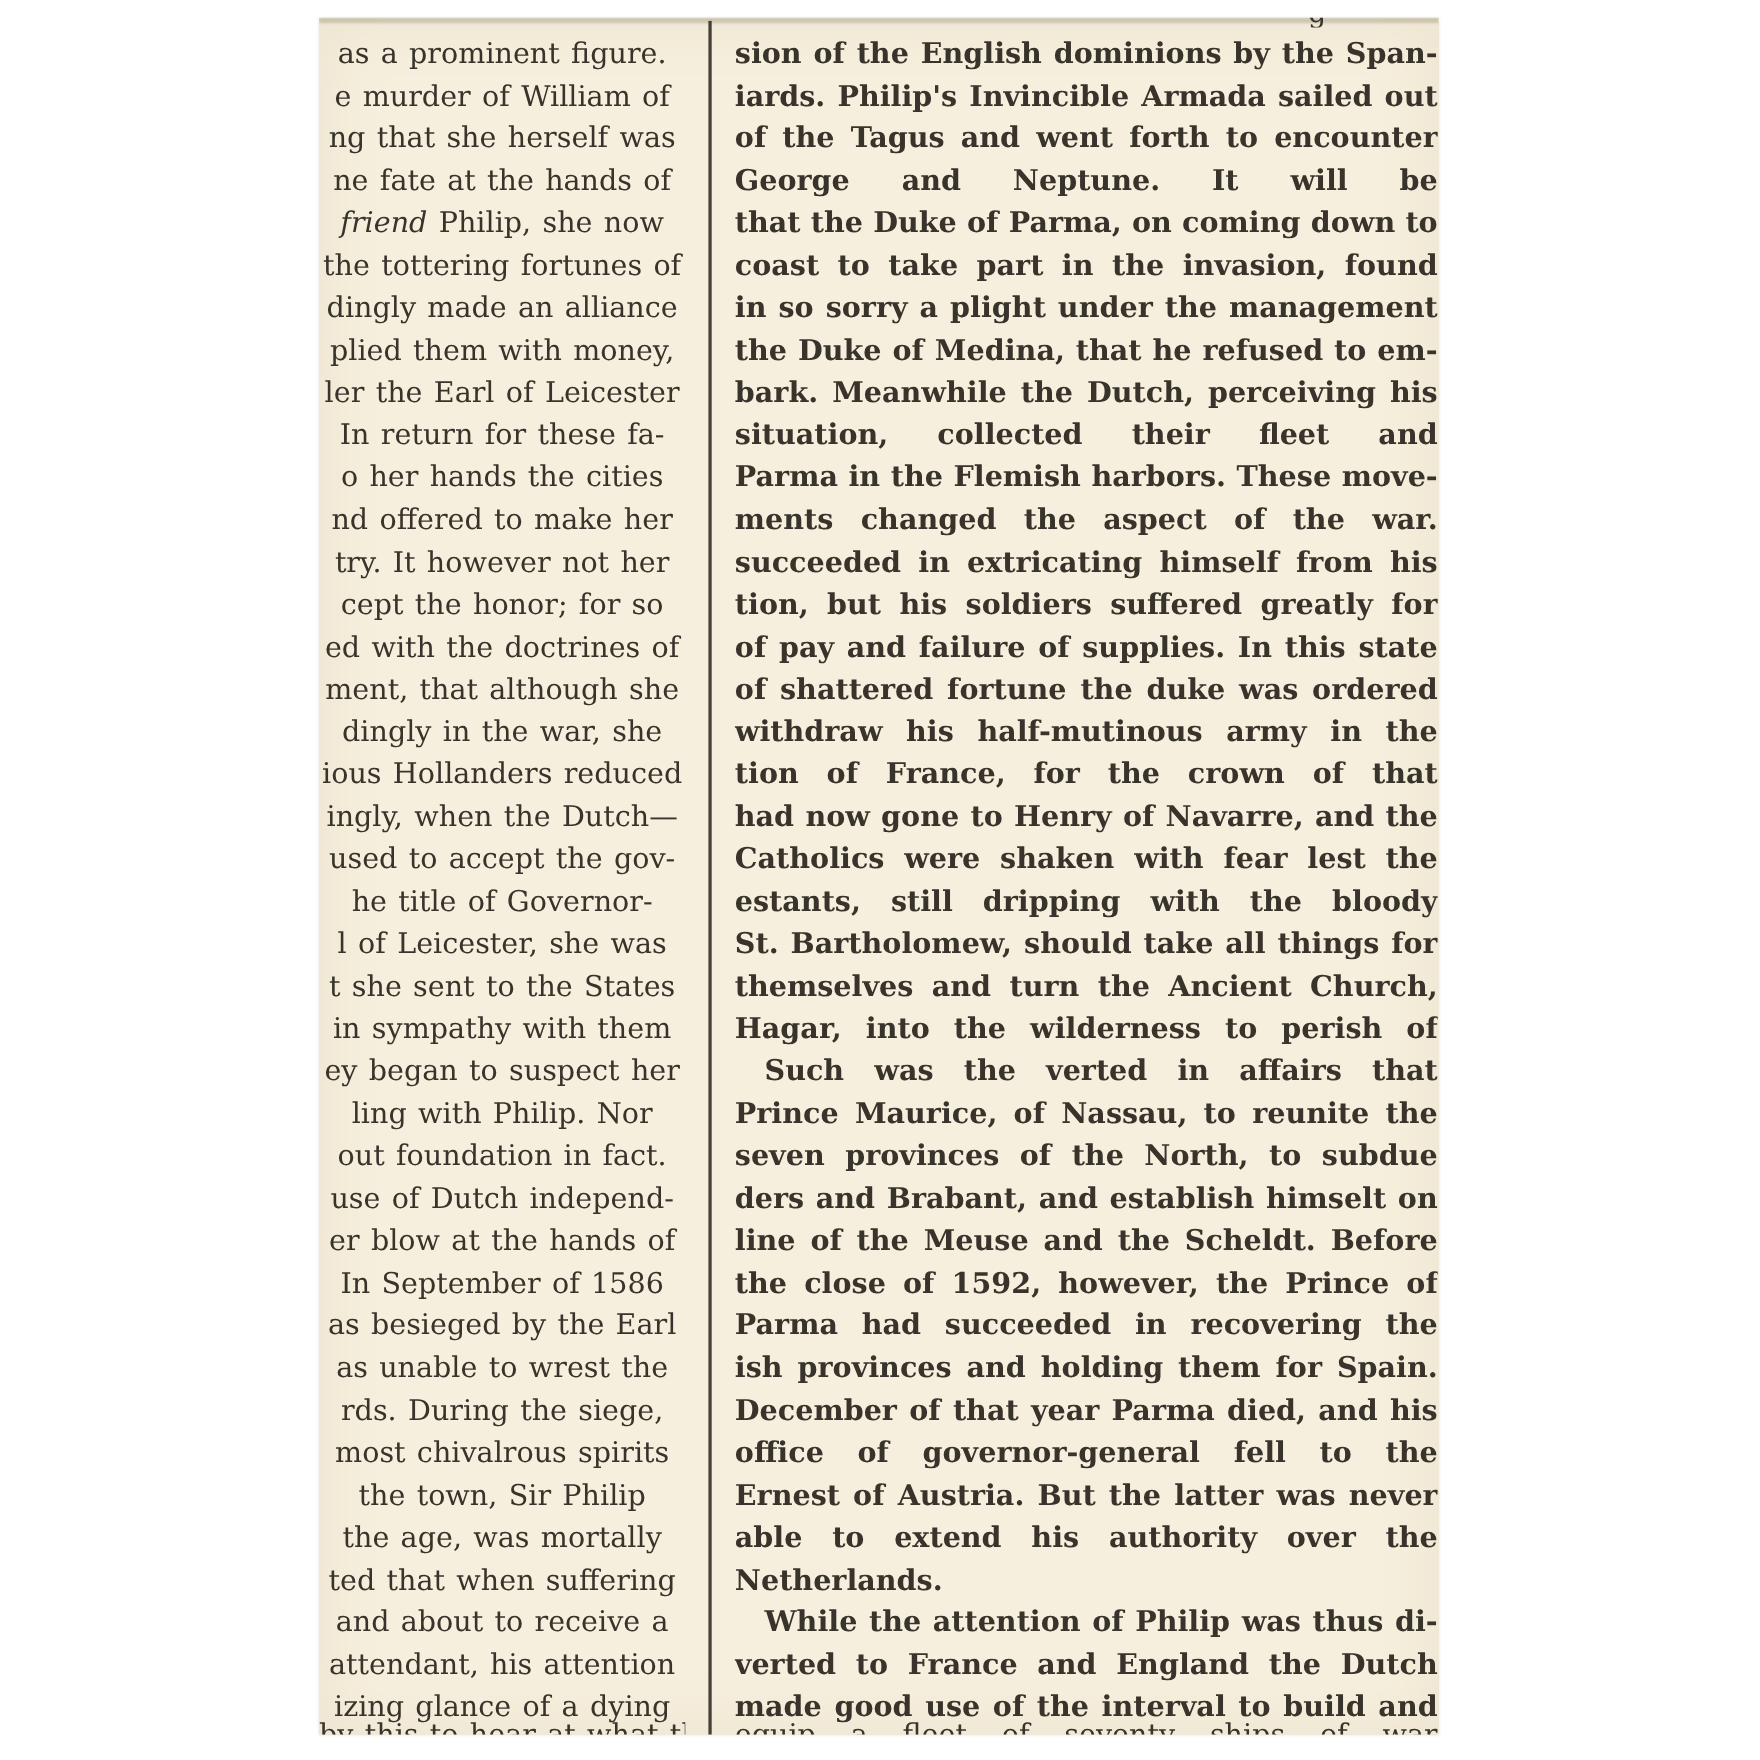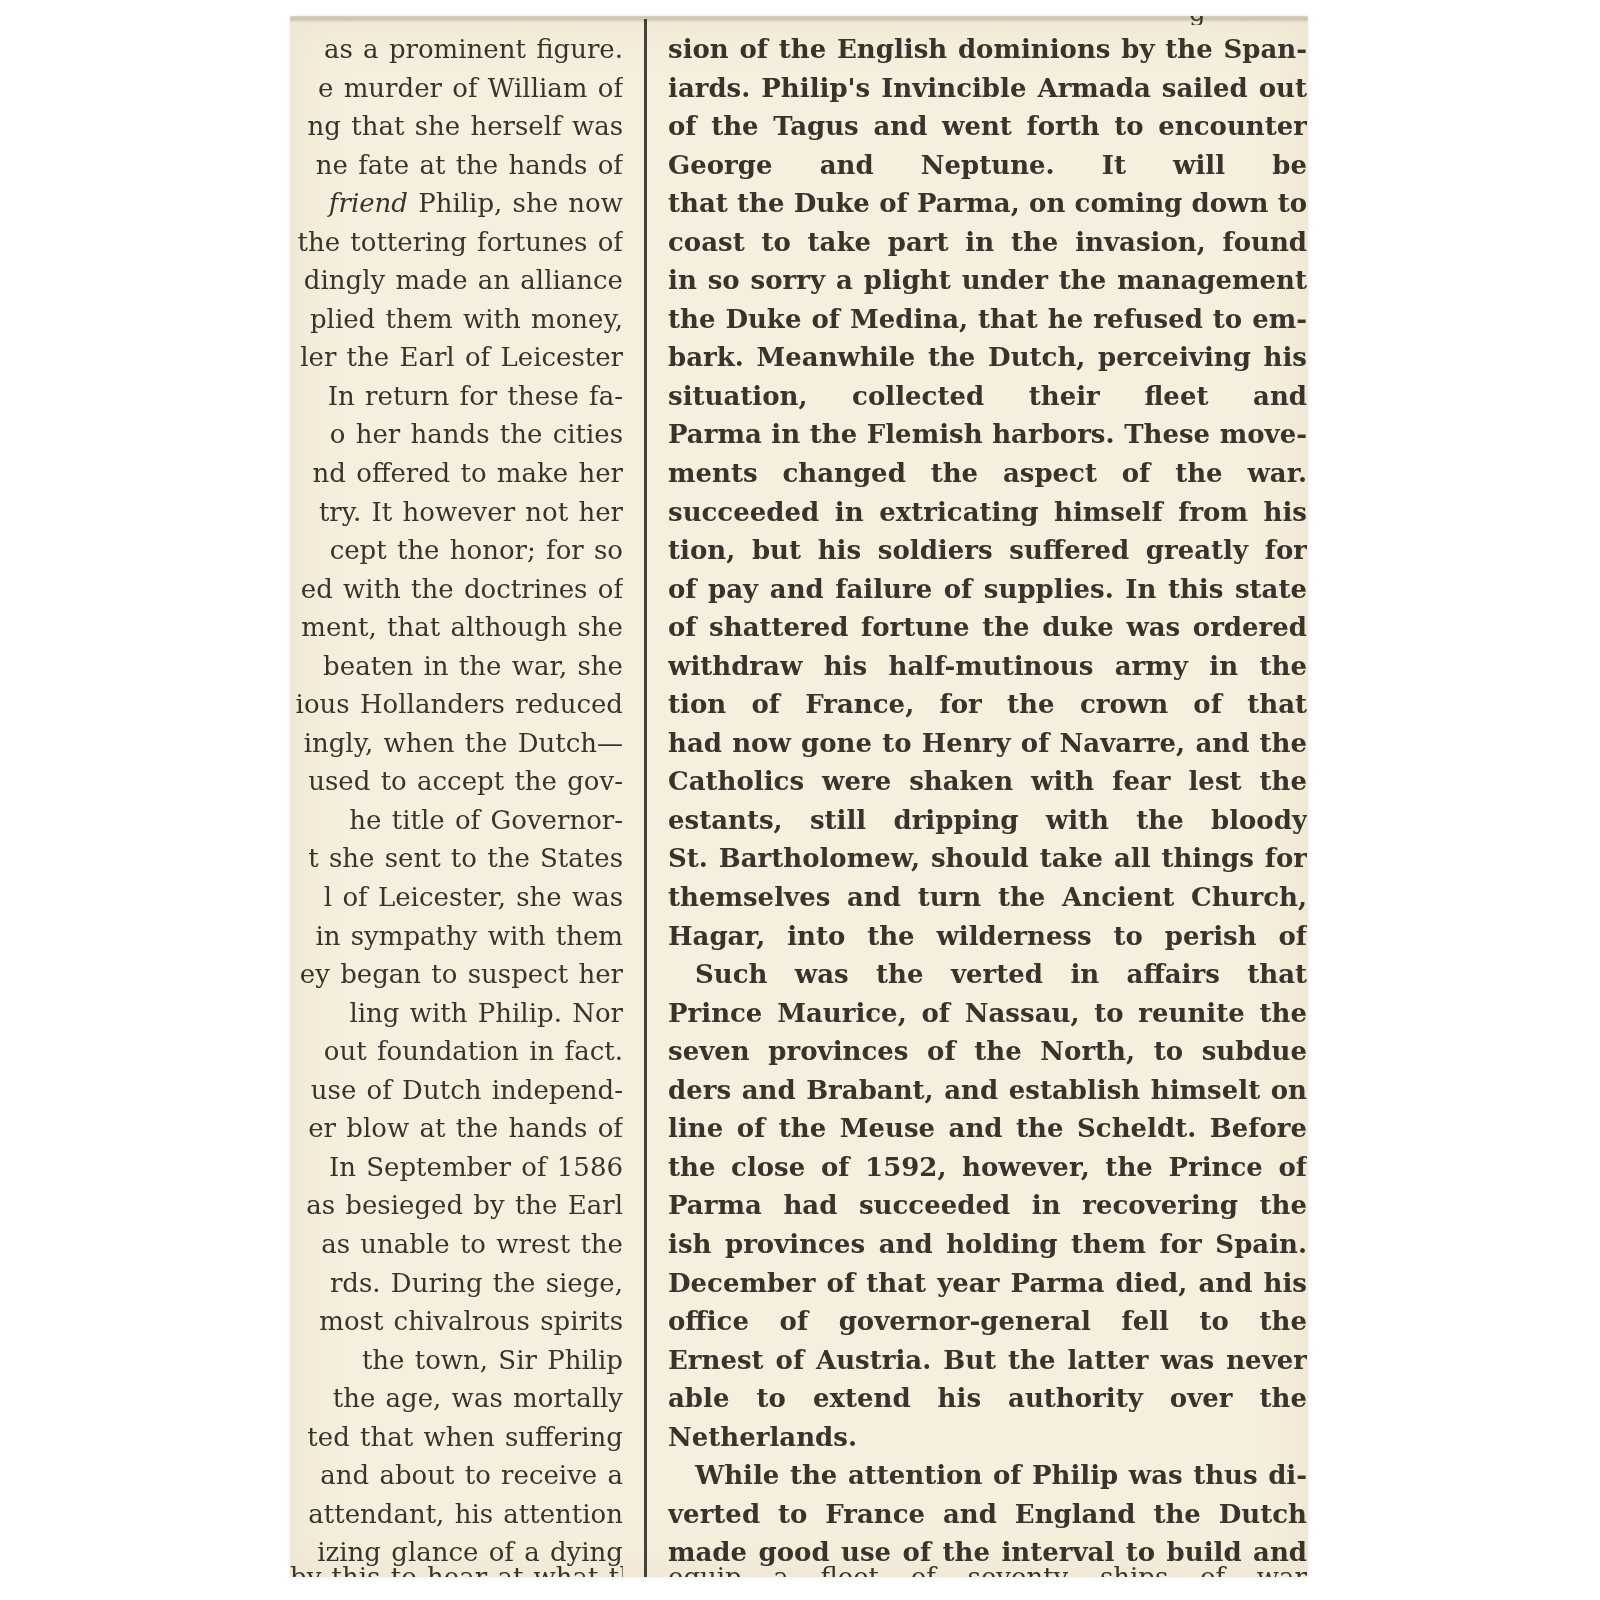--- a/index.html
+++ b/index.html
@@ -26,21 +26,21 @@
   }
   .divider{
     position:absolute;left:354px;top:3px;bottom:0;width:3px;
     background:var(--divider);opacity:.88;
   }
   .col{
     position:absolute;top:14px;color:var(--ink);
     font-size:26px;line-height:38.55px;
   }
   .col-left{left:0;width:333px;}
-  .col-left .line{text-align:right;white-space:nowrap;word-spacing:2px;overflow:hidden;}
+  .col-left .line{text-align:center;white-space:nowrap;word-spacing:2px;overflow:hidden;}
   .col-right{left:378px;width:639px;overflow:hidden;font-weight:bold;}
   .col-right .line{
     text-align:justify;text-align-last:justify;text-justify:inter-word;
     white-space:normal;overflow:hidden;max-height:38.55px;
   }
   .col-right .line.nojust{text-align-last:left;}
   .line.indent{padding-left:27px;}
   .clipped-line{
     position:absolute;top:1546px;height:15px;overflow:hidden;
     color:var(--ink);font-size:26px;line-height:30px;
@@ -75,27 +75,27 @@
       <div class="line">dingly made an alliance</div>
       <div class="line">plied them with money,</div>
       <div class="line">ler the Earl of Leicester</div>
       <div class="line">In return for these fa-</div>
       <div class="line">o her hands the cities</div>
       <div class="line">nd offered to make her</div>
       <div class="line">try.  It however not her</div>
       <div class="line">cept the honor; for so</div>
       <div class="line">ed with the doctrines of</div>
       <div class="line">ment, that although she</div>
-      <div class="line">beaten in the war, she</div>
+      <div class="line">dingly in the war, she</div>
       <div class="line">ious Hollanders reduced</div>
       <div class="line">ingly, when the Dutch—</div>
       <div class="line">used to accept the gov-</div>
       <div class="line">he title of Governor-</div>
+      <div class="line">l of Leicester, she was</div>
       <div class="line">t she sent to the States</div>
-      <div class="line">l of Leicester, she was</div>
       <div class="line">in sympathy with them</div>
       <div class="line">ey began to suspect her</div>
       <div class="line">ling with Philip.  Nor</div>
       <div class="line">out foundation in fact.</div>
       <div class="line">use of Dutch independ-</div>
       <div class="line">er blow at the hands of</div>
       <div class="line">In September of 1586</div>
       <div class="line">as besieged by the Earl</div>
       <div class="line">as unable to wrest the</div>
       <div class="line">rds.  During the siege,</div>

